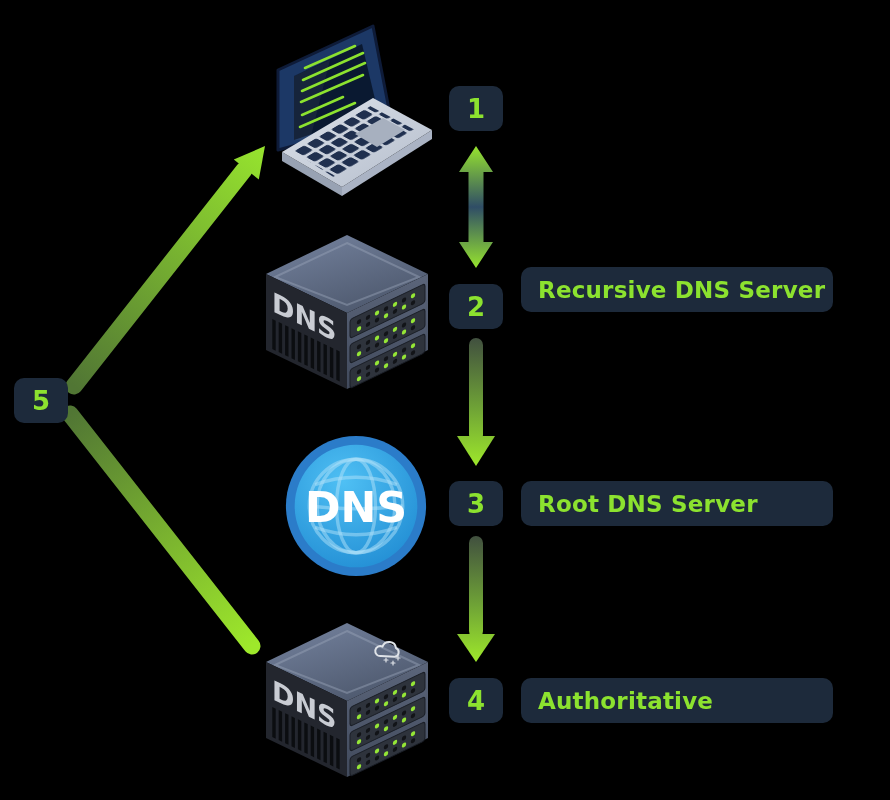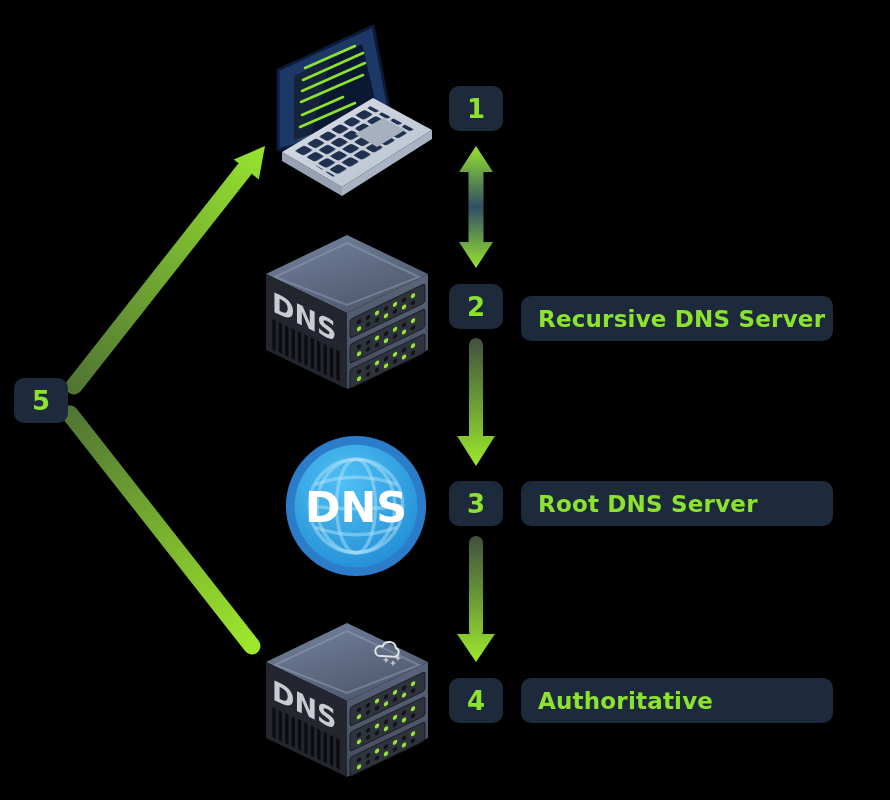--- a/index.html
+++ b/index.html
@@ -202,17 +202,17 @@
       </g>
     </g>
   </svg>
 
   <div class="badge" style="left:449px;top:86px">1</div>
   <div class="badge" style="left:449px;top:284px">2</div>
   <div class="badge" style="left:449px;top:481px">3</div>
   <div class="badge" style="left:449px;top:678px">4</div>
   <div class="badge" style="left:14px;top:378px">5</div>
 
-  <div class="label-box" style="top:296px">Recursive DNS Server</div>
+  <div class="label-box" style="top:267px">Recursive DNS Server</div>
   <div class="label-box" style="top:678px">Authoritative</div>
   <div class="label-box" style="top:481px">Root DNS Server</div>
 
 </div>
 
 </body></html>

